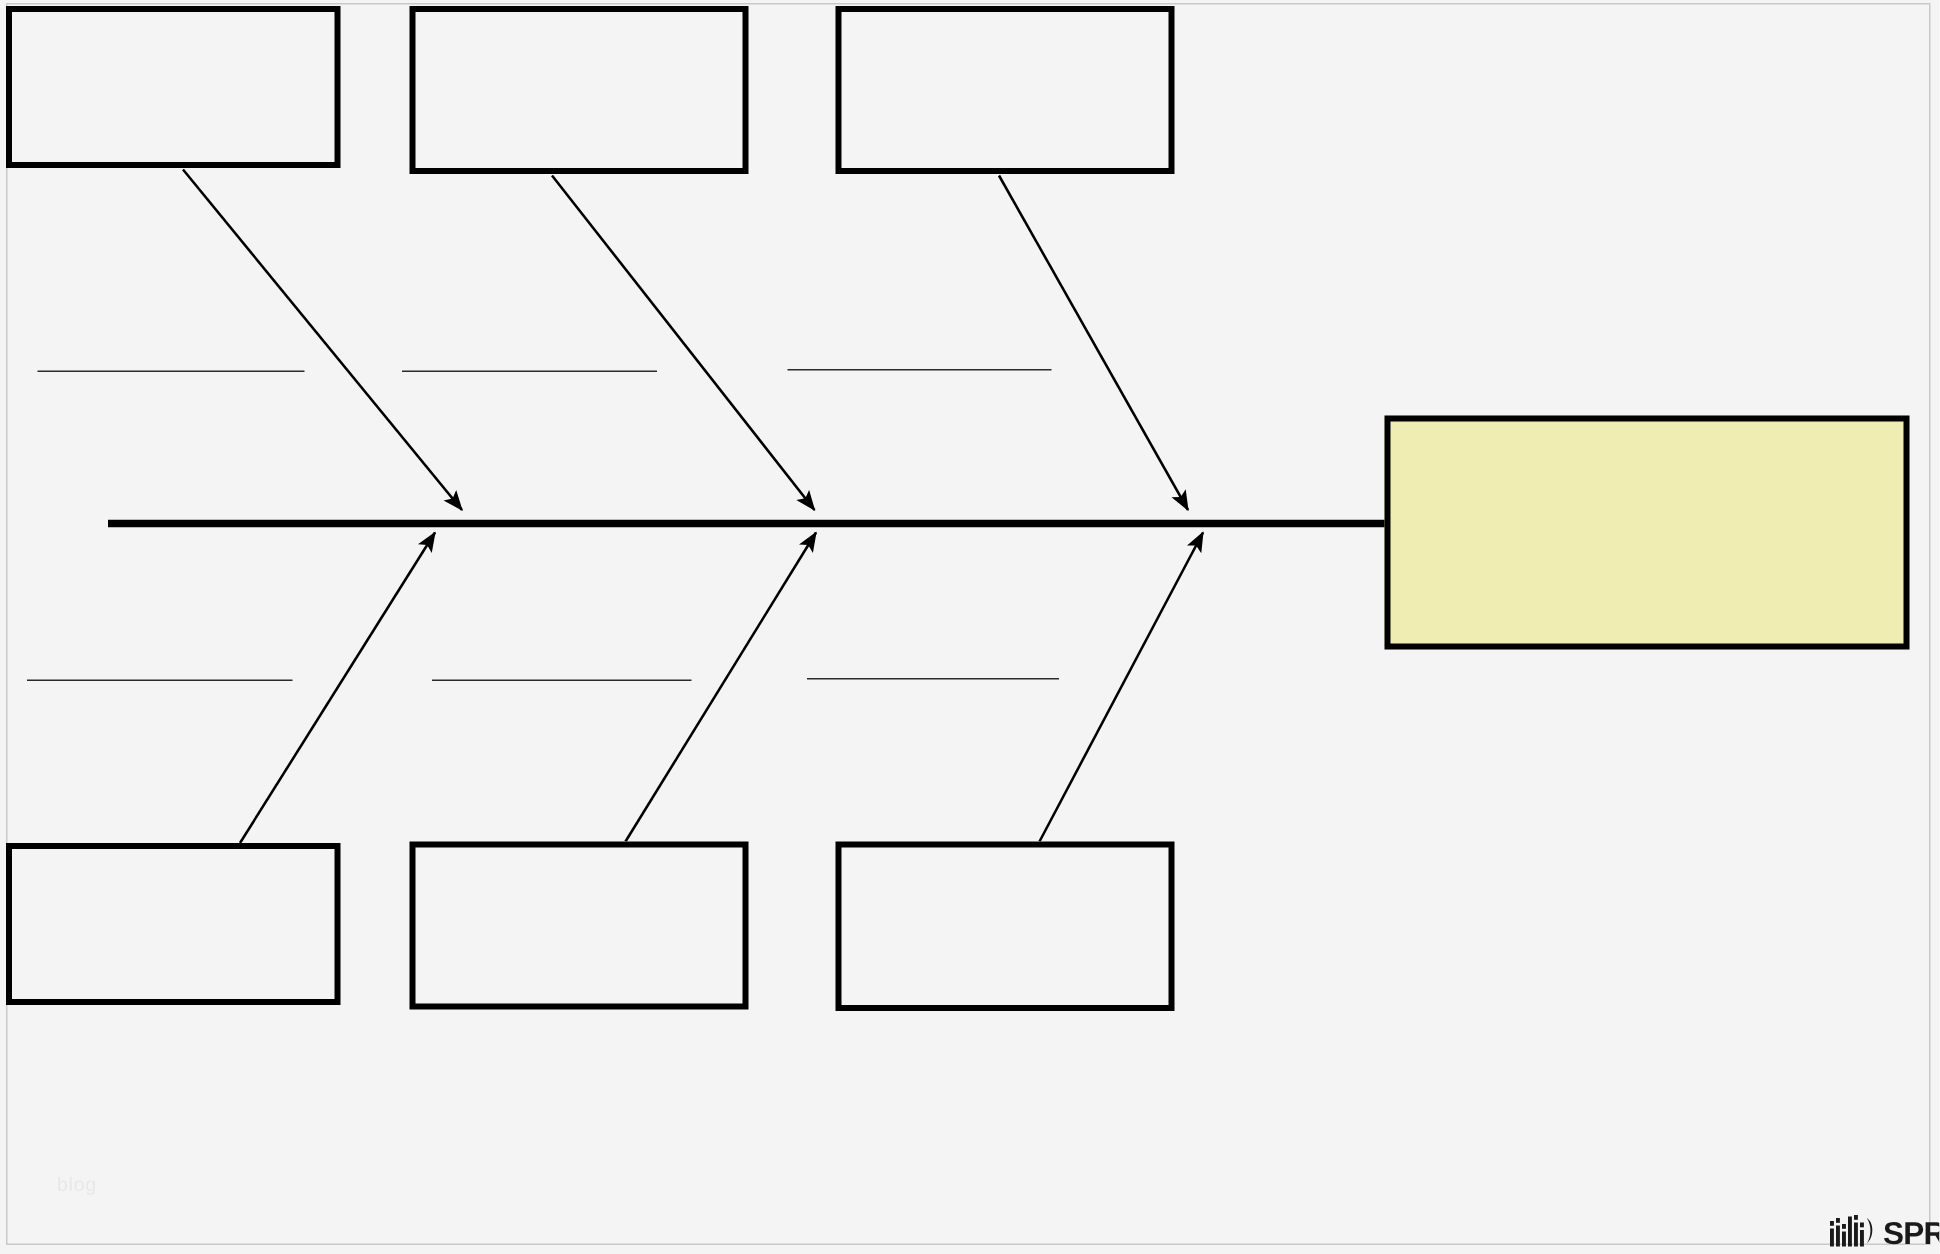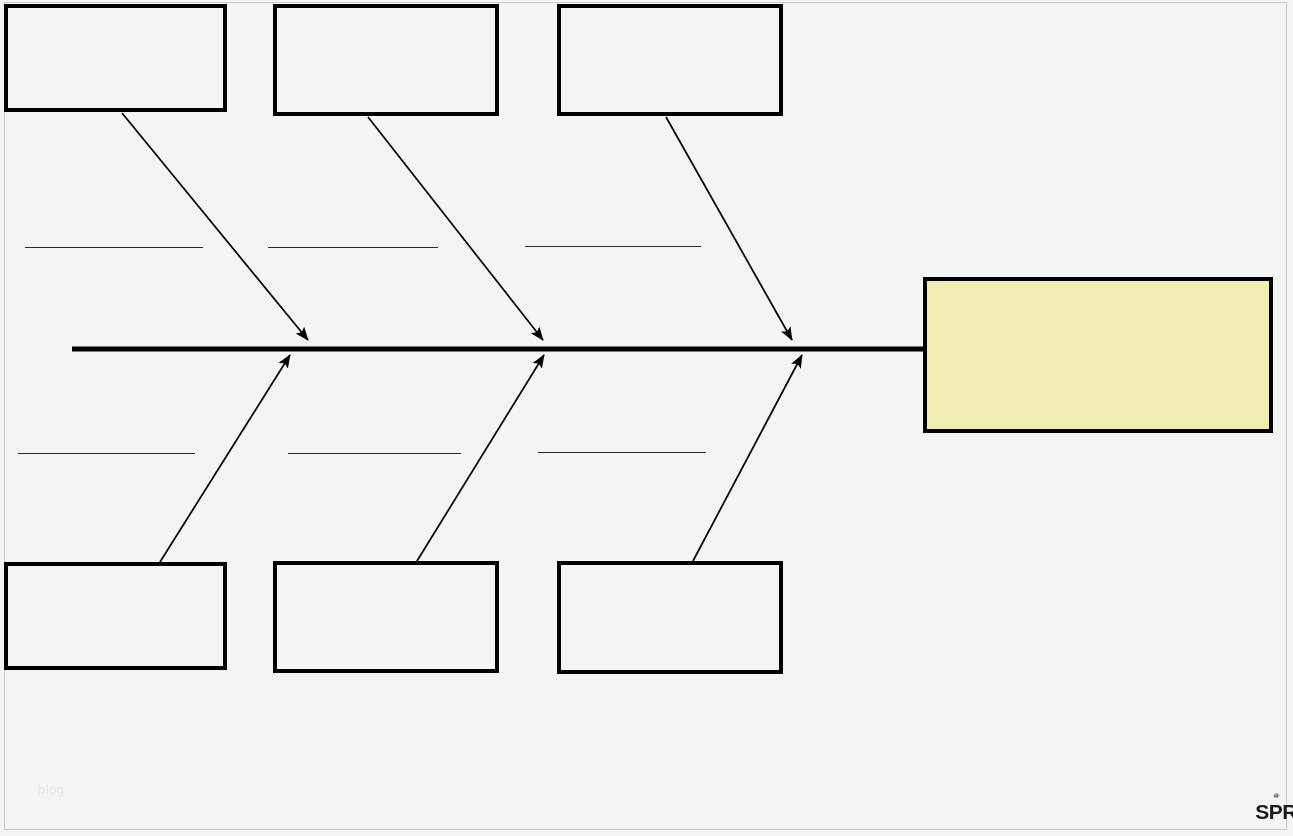--- a/index.html
+++ b/index.html
@@ -82,26 +82,25 @@
     top: 782px;
     font-size: 13px;
     color: #e8e8e8;
     letter-spacing: 0.5px;
     user-select: none;
   }
   
   #logo {
     position: absolute;
     right: 0px;
-    bottom: 13px;
+    bottom: 2px;
     display: flex;
     align-items: flex-end;
     gap: 3px;
     height: 30px;
-    flex-direction: column;
   }
   #logo-mark {
     display: block;
   }
   #logo-text {
     font-family: "Liberation Sans", sans-serif;
     font-weight: 700;
     font-size: 21px;
     letter-spacing: -0.5px;
     color: #1a1a1a;

